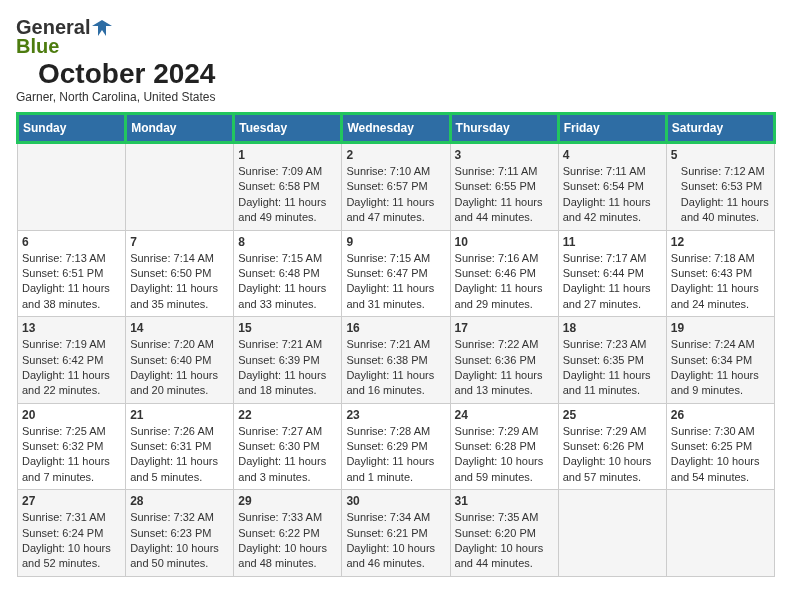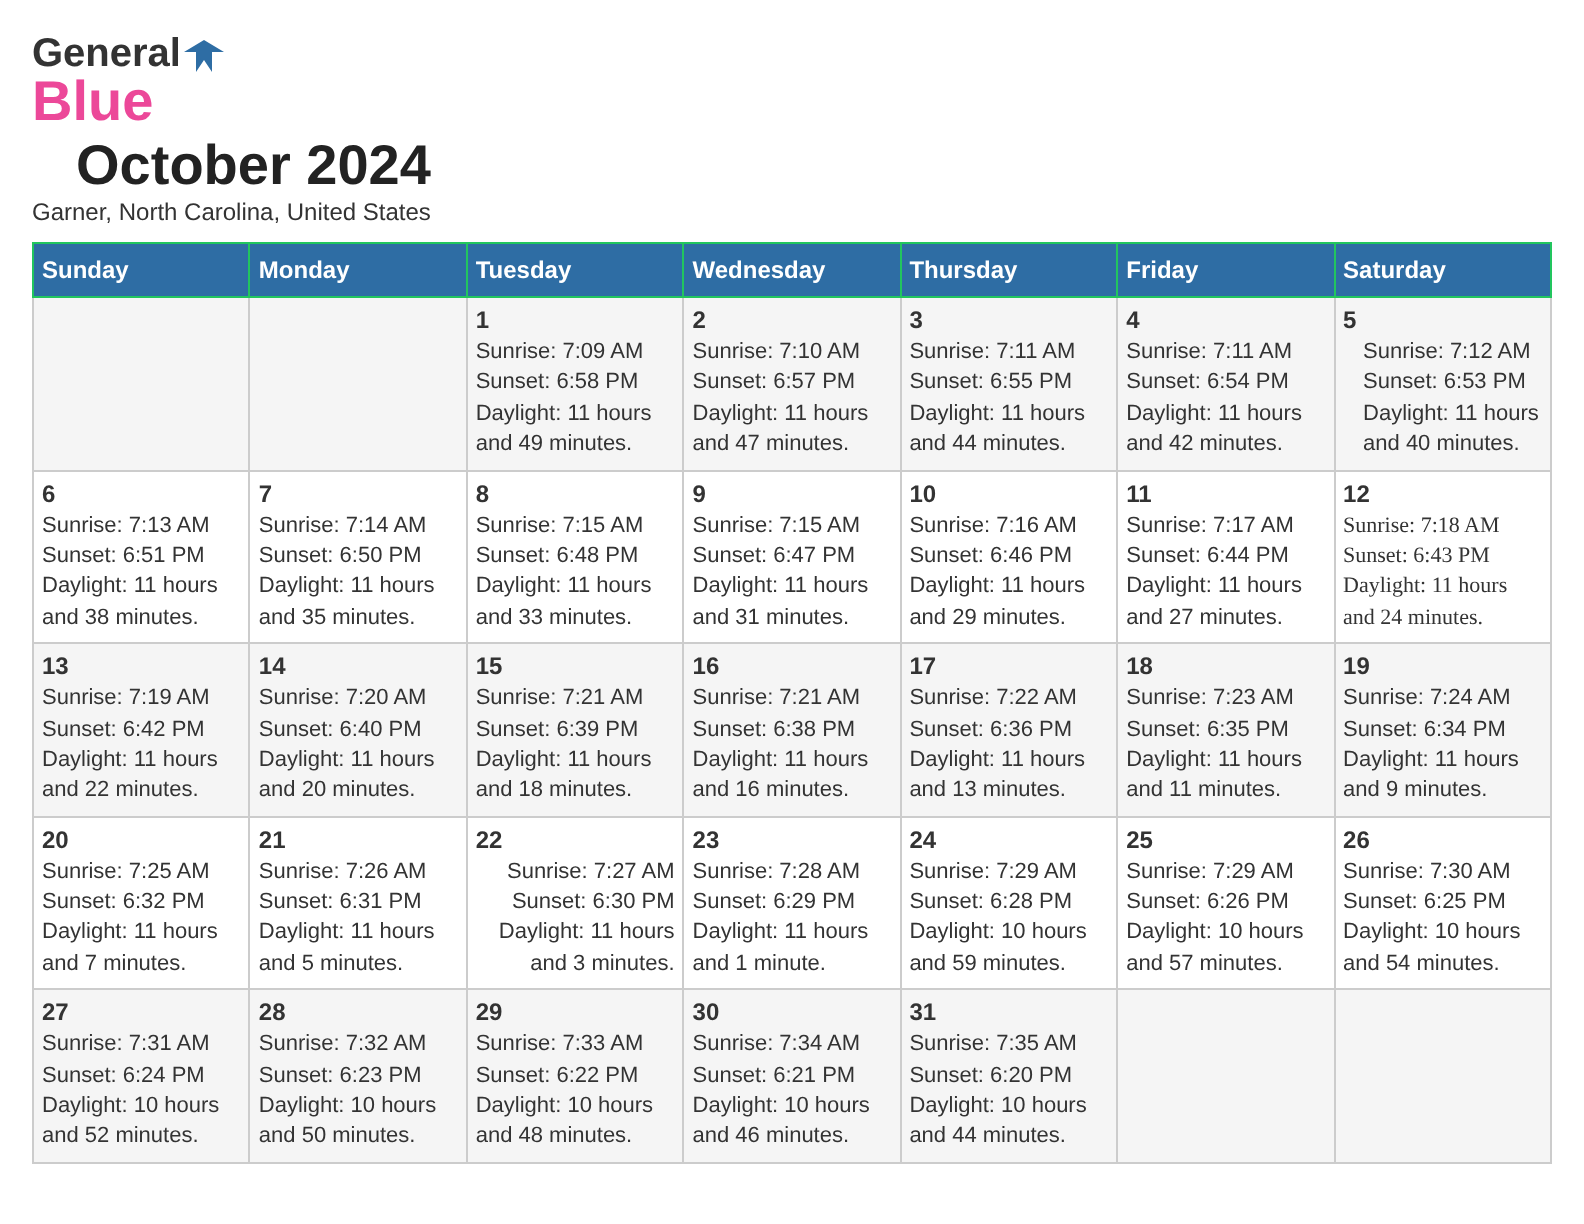--- a/index.html
+++ b/index.html
@@ -39,21 +39,21 @@
       border-collapse: collapse;
       font-size: 11px;
     }
     thead tr th {
       background-color: #2e6da4;
       color: #fff;
       padding: 6px 4px;
       font-size: 12px;
       font-weight: bold;
       text-align: left;
-      border: 1px solid #22c55e;
+      border: 3px solid #22c55e;
     }
     tbody tr td {
       border: 1px solid #ccc;
       vertical-align: top;
       padding: 4px;
       height: 80px;
       width: calc(100% / 7);
       color: #333;
     }
     tbody tr:nth-child(odd) td {
@@ -81,21 +81,21 @@
 <body>
 
 <div class="header">
   <div class="logo">
     <div style="display:flex; align-items:center; gap:2px;">
       <span style="font-size:20px; font-weight:bold; color:#333;">General</span>
       <svg width="20" height="20" viewBox="0 0 20 20">
         <polygon points="10,2 20,8 14,8 14,18 10,12 6,18 6,8 0,8" fill="#2e6da4"></polygon>
       </svg>
     </div>
-    <span style="font-size:28px; font-weight:bold; color:#ec4899; margin-top:-4px;">Blue</span>
+    <span style="font-size:20px; font-weight:bold; color:#4d7c0f; margin-top:-4px;">Blue</span>
   </div>
   <div class="title-block">
     <div class="month-title">October 2024</div>
     <div class="location-title">Garner, North Carolina, United States</div>
   </div>
 </div>
 
 <table>
   <thead>
     <tr>
@@ -175,21 +175,21 @@
 Daylight: 11 hours and 29 minutes.</div>
         </td>
         <td>
           <span class="day-num">11</span>
           <div class="day-info" style="white-space: pre-line;">Sunrise: 7:17 AM
 Sunset: 6:44 PM
 Daylight: 11 hours and 27 minutes.</div>
         </td>
         <td>
           <span class="day-num">12</span>
-          <div class="day-info" style="white-space: pre-line; font-family: Liberation Serif, serif;">Sunrise: 7:18 AM
+          <div class="day-info" style="white-space: pre-line;">Sunrise: 7:18 AM
 Sunset: 6:43 PM
 Daylight: 11 hours and 24 minutes.</div>
         </td>
       </tr>
       <tr>
         <td>
           <span class="day-num">13</span>
           <div class="day-info" style="white-space: pre-line;">Sunrise: 7:19 AM
 Sunset: 6:42 PM
 Daylight: 11 hours and 22 minutes.</div>
@@ -239,21 +239,21 @@
 Daylight: 11 hours and 7 minutes.</div>
         </td>
         <td>
           <span class="day-num">21</span>
           <div class="day-info" style="white-space: pre-line;">Sunrise: 7:26 AM
 Sunset: 6:31 PM
 Daylight: 11 hours and 5 minutes.</div>
         </td>
         <td>
           <span class="day-num">22</span>
-          <div class="day-info" style="white-space: pre-line; text-align: right;">Sunrise: 7:27 AM
+          <div class="day-info" style="white-space: pre-line;">Sunrise: 7:27 AM
 Sunset: 6:30 PM
 Daylight: 11 hours and 3 minutes.</div>
         </td>
         <td>
           <span class="day-num">23</span>
           <div class="day-info" style="white-space: pre-line;">Sunrise: 7:28 AM
 Sunset: 6:29 PM
 Daylight: 11 hours and 1 minute.</div>
         </td>
         <td>

